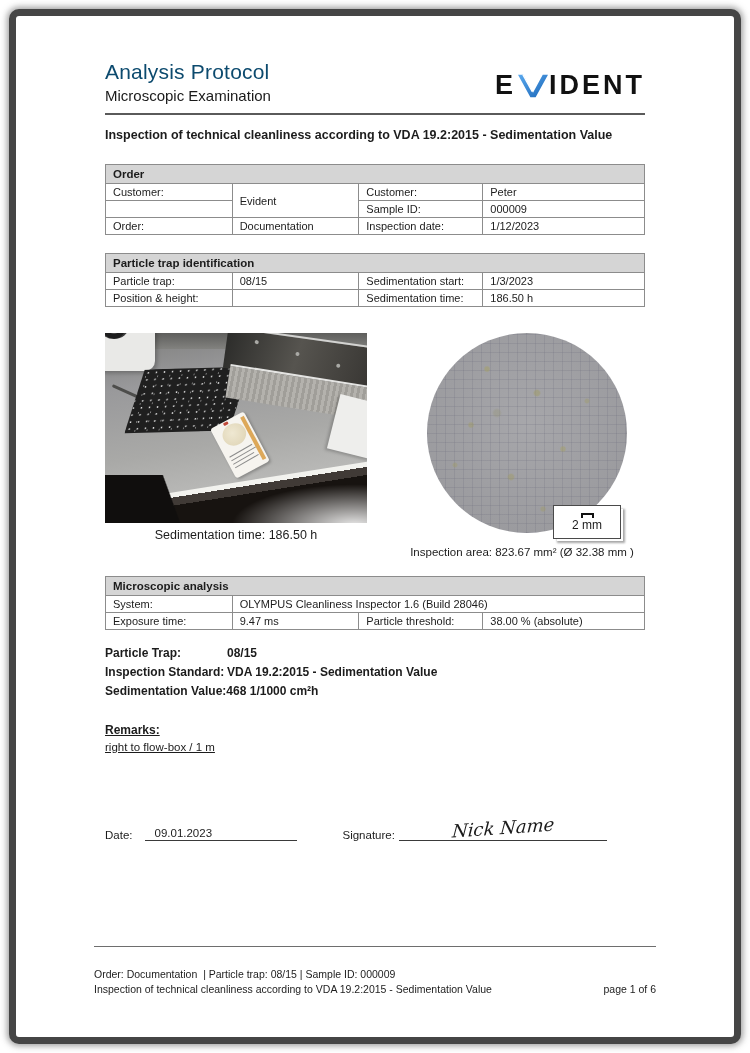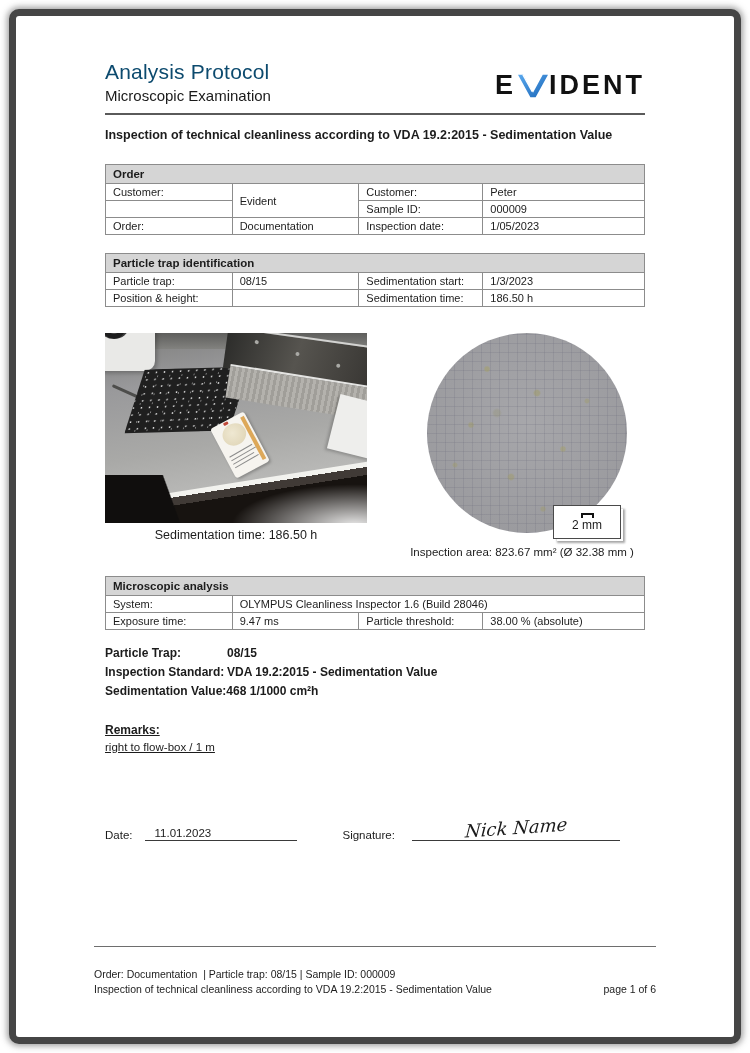--- a/index.html
+++ b/index.html
@@ -109,21 +109,21 @@
   .sum-cat{display:flex;}
 
   .remarks{margin-top:22px;text-decoration:underline;}
   .remarks .lab{font-size:12px;font-weight:bold;}
   .remarks .txt{font-size:11.5px;margin-top:4px;}
 
   
   .sigrow{margin-top:66px;display:flex;font-size:11.5px;align-items:flex-end;}
   .date-lab{margin-right:12px;}
   .date-line{display:inline-block;width:152px;border-bottom:1.5px solid #3a3a3a;padding:0 0 1px 10px;}
-  .sig-lab{margin-left:46px;margin-right:17px;}
+  .sig-lab{margin-left:46px;margin-right:4px;}
   .sig-line{display:inline-block;width:208px;border-bottom:1.5px solid #3a3a3a;text-align:center;position:relative;}
   .sig-script{font-family:"DejaVu Serif",serif;font-style:italic;font-size:18px;color:#1b1b1b;
      display:inline-block;transform:rotate(-4deg) skewX(-8deg);position:relative;top:-2px;}
 
   
   .footer{position:absolute;left:50%;transform:translateX(-50%);bottom:40px;width:562px;
      border-top:1.5px solid #6e6e6e;padding-top:20px;font-size:10.5px;line-height:15px;}
   .f1{white-space:pre;}
   .f2{display:flex;justify-content:space-between;}
 </style>
@@ -176,21 +176,21 @@
       </tr>
       <tr>
         <td></td>
         <td>Sample ID:</td>
         <td>000009</td>
       </tr>
       <tr>
         <td>Order:</td>
         <td>Documentation</td>
         <td>Inspection date:</td>
-        <td>1/05/2023</td>
+        <td>1/12/2023</td>
       </tr>
     </tbody>
       </table>
 
     <table class="tbl-trap">
       <colgroup>
           <col class="c1">
           <col class="c2">
           <col class="c3">
           <col class="c4">
@@ -297,21 +297,21 @@
       </div>
     </div>
 
     <div class="remarks">
       <div class="lab">Remarks:</div>
       <div class="txt">right to flow-box / 1 m</div>
     </div>
 
     <div class="sigrow">
       <span class="date-lab">Date:</span>
-      <span class="date-line">11.01.2023</span>
+      <span class="date-line">09.01.2023</span>
       <span class="sig-lab">Signature:</span>
       <span class="sig-line"><span class="sig-script">Nick Name</span></span>
     </div>
 
   </div>
 
   <div class="footer">
     <div class="f1">Order: Documentation  | Particle trap: 08/15 | Sample ID: 000009</div>
     <div class="f2">
       <span>Inspection of technical cleanliness according to VDA 19.2:2015 - Sedimentation Value</span>

